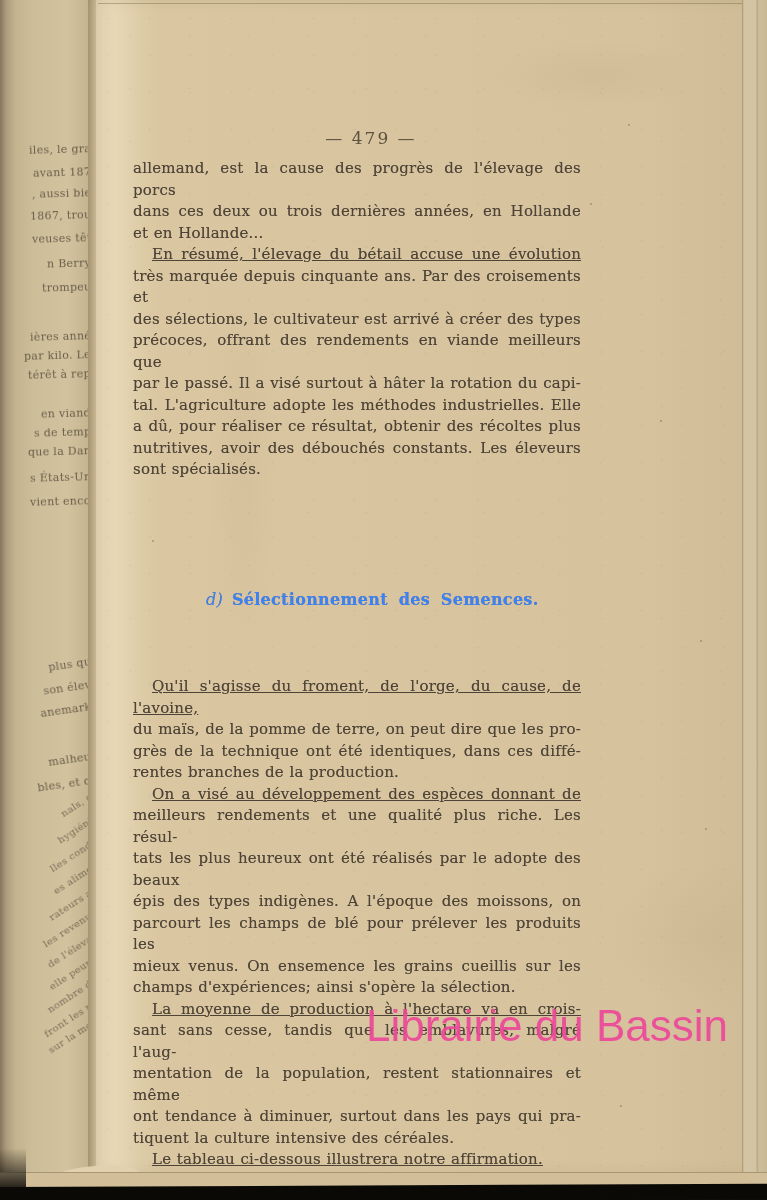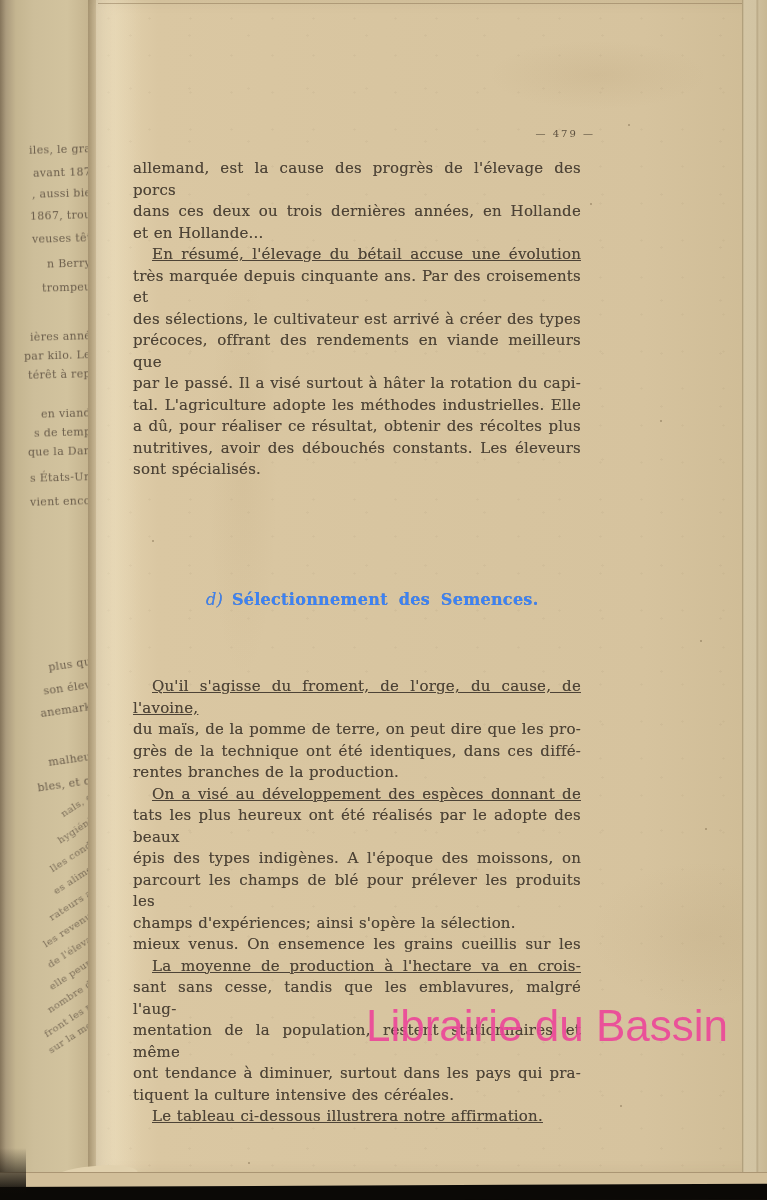--- a/index.html
+++ b/index.html
@@ -46,22 +46,22 @@
   .bottom-edges{position:absolute;left:0;top:1172px;width:767px;height:18px;
     background:#d2bf9a;border-top:1px solid rgba(136,114,84,.55);}
   .torn{position:absolute;left:52px;top:1166px;width:86px;height:22px;background:#e1d1ae;
     border-radius:45%;transform:rotate(-5deg);}
   .black-band{position:absolute;left:0;top:1187px;width:790px;height:15px;background:#0b0906;
     transform:rotate(-.25deg);transform-origin:left center;}
   .corner-dark{position:absolute;left:0;top:1148px;width:26px;height:52px;
     background:linear-gradient(180deg,rgba(20,16,10,0),rgba(20,16,10,.55) 45%,#0b0906 90%);}
 
   
-  .page-number{position:absolute;left:133px;top:128px;width:448px;text-align:right;
-    padding-left:14px;font-size:10px;letter-spacing:2px;color:#5d5140;}
+  .page-number{position:absolute;left:133px;top:128px;width:448px;text-align:center;
+    padding-left:14px;font-size:17px;letter-spacing:2px;color:#5d5140;}
   .text-column{position:absolute;left:133px;top:158px;width:448px;color:#4d4336;
     font-size:15px;line-height:21.5px;letter-spacing:.2px;word-spacing:.5px;
     text-shadow:0 0 .4px rgba(77,67,54,.55);}
   .para{margin:0;}
   .tline{text-align:justify;text-align-last:justify;}
   .tline.lastline{text-align-last:left;}
   .para.indent .tline:first-child{text-indent:19px;text-decoration:underline;}
   .section-heading{margin:108px 0 66px 0;padding-left:73px;font-size:16px;color:#3b82f6;}
   .section-heading .hprefix{font-style:italic;font-weight:normal;margin-right:9px;}
   .section-heading .htitle{font-weight:bold;word-spacing:5px;letter-spacing:.3px;}
@@ -153,25 +153,26 @@
     </div>
     <div id="lower-paras">
         <div class="para indent">
           <div class="tline">Qu'il s'agisse du froment, de l'orge, du cause, de l'avoine,</div>
           <div class="tline">du maïs, de la pomme de terre, on peut dire que les pro-</div>
           <div class="tline">grès de la technique ont été identiques, dans ces diffé-</div>
           <div class="tline lastline">rentes branches de la production.</div>
         </div>
         <div class="para indent">
           <div class="tline">On a visé au développement des espèces donnant de</div>
+          <div class="tline">meilleurs rendements et une qualité plus riche. Les résul-</div>
           <div class="tline">tats les plus heureux ont été réalisés par le adopte des beaux</div>
           <div class="tline">épis des types indigènes. A l'époque des moissons, on</div>
           <div class="tline">parcourt les champs de blé pour prélever les produits les</div>
+          <div class="tline">mieux venus. On ensemence les grains cueillis sur les</div>
           <div class="tline lastline">champs d'expériences; ainsi s'opère la sélection.</div>
-          <div class="tline">mieux venus. On ensemence les grains cueillis sur les</div>
         </div>
         <div class="para indent">
           <div class="tline">La moyenne de production à l'hectare va en crois-</div>
           <div class="tline">sant sans cesse, tandis que les emblavures, malgré l'aug-</div>
           <div class="tline">mentation de la population, restent stationnaires et même</div>
           <div class="tline">ont tendance à diminuer, surtout dans les pays qui pra-</div>
           <div class="tline lastline">tiquent la culture intensive des céréales.</div>
         </div>
         <div class="para indent">
           <div class="tline lastline">Le tableau ci-dessous illustrera notre affirmation.</div>

